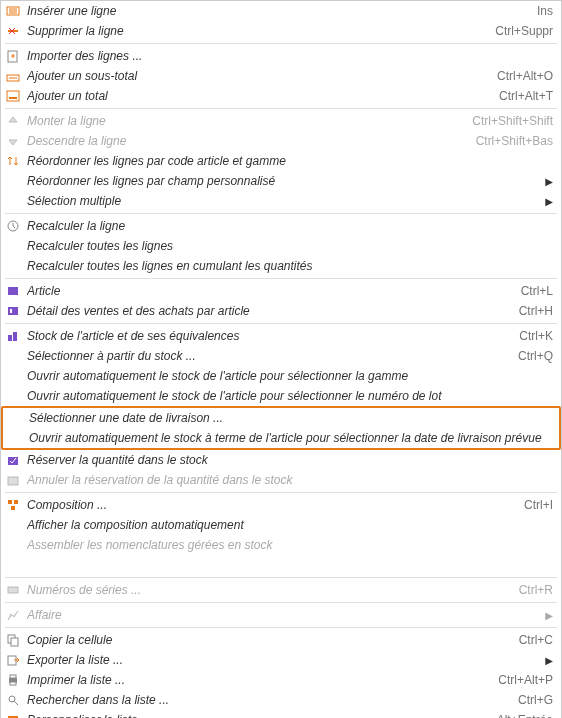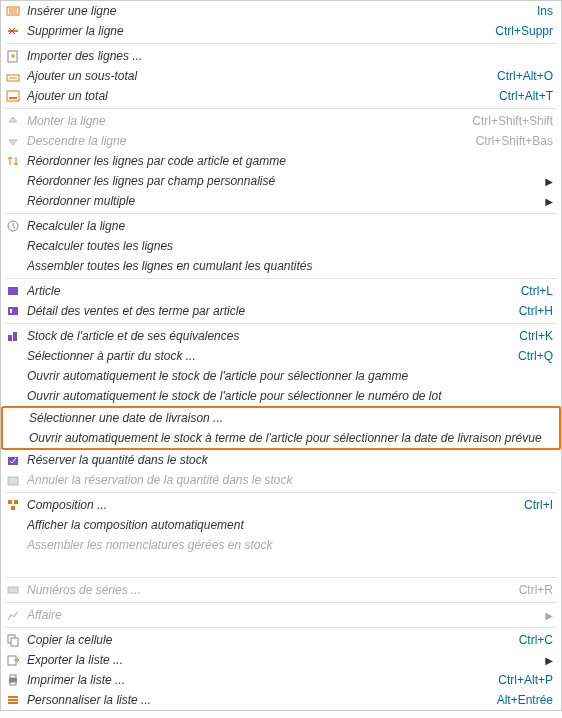--- a/index.html
+++ b/index.html
@@ -31,21 +31,21 @@
     align-items: center;
     justify-content: center;
   }
   .item .label {
     flex: 1;
     overflow: hidden;
     text-overflow: ellipsis;
     font-style: italic;
   }
   .item .shortcut {
-    color: #0369a1;
+    color: #737373;
     margin-left: 10px;
   }
   .item .arrow {
     margin-left: 10px;
     color: #333;
     font-size: 10px;
   }
   .item.disabled .label,
   .item.disabled .shortcut,
   .item.disabled .arrow {
@@ -167,21 +167,21 @@
   </div>
 
   <div class="item">
     <span class="icon"></span>
     <span class="label">Réordonner les lignes par champ personnalisé</span>
     <span class="arrow">▶</span>
   </div>
 
   <div class="item">
     <span class="icon"></span>
-    <span class="label">Réordonner multiple</span>
+    <span class="label">Sélection multiple</span>
     <span class="arrow">▶</span>
   </div>
 
   <div class="sep"></div>
 
   <div class="item">
     <span class="icon">
       <svg width="14" height="14">
           <circle cx="7" cy="7" r="5" fill="none" stroke="#888"></circle>
           <path d="M7 4 L7 7 L9 9" stroke="#888" fill="none"></path>
@@ -190,21 +190,21 @@
     <span class="label">Recalculer la ligne</span>
   </div>
 
   <div class="item">
     <span class="icon"></span>
     <span class="label">Recalculer toutes les lignes</span>
   </div>
 
   <div class="item">
     <span class="icon"></span>
-    <span class="label">Assembler toutes les lignes en cumulant les quantités</span>
+    <span class="label">Recalculer toutes les lignes en cumulant les quantités</span>
   </div>
 
   <div class="sep"></div>
 
   <div class="item">
     <span class="icon">
       <svg width="14" height="14">
           <rect x="2" y="3" width="10" height="8" fill="#7a4fc9"></rect>
         </svg>
     </span>
@@ -212,21 +212,21 @@
     <span class="shortcut">Ctrl+L</span>
   </div>
 
   <div class="item">
     <span class="icon">
       <svg width="14" height="14">
           <rect x="2" y="3" width="10" height="8" fill="#7a4fc9"></rect>
           <rect x="4" y="5" width="2" height="4" fill="#fff"></rect>
         </svg>
     </span>
-    <span class="label">Détail des ventes et des terme par article</span>
+    <span class="label">Détail des ventes et des achats par article</span>
     <span class="shortcut">Ctrl+H</span>
   </div>
 
   <div class="sep"></div>
 
   <div class="item">
     <span class="icon">
       <svg width="14" height="14">
           <rect x="2" y="6" width="4" height="6" fill="#7a4fc9"></rect>
           <rect x="7" y="3" width="4" height="9" fill="#7a4fc9"></rect>
@@ -363,20 +363,30 @@
       <svg width="14" height="14">
           <rect x="3" y="5" width="8" height="5" fill="#888"></rect>
           <rect x="4" y="2" width="6" height="3" fill="#fff" stroke="#888"></rect>
           <rect x="4" y="9" width="6" height="3" fill="#fff" stroke="#888"></rect>
         </svg>
     </span>
     <span class="label">Imprimer la liste ...</span>
     <span class="shortcut">Ctrl+Alt+P</span>
   </div>
 
+  <div class="item">
+    <span class="icon">
+      <svg width="14" height="14">
+          <circle cx="6" cy="6" r="3" fill="none" stroke="#888"></circle>
+          <line x1="8" y1="8" x2="12" y2="12" stroke="#888"></line>
+        </svg>
+    </span>
+    <span class="label">Rechercher dans la liste ...</span>
+    <span class="shortcut">Ctrl+G</span>
+  </div>
 
   <div class="item">
     <span class="icon">
       <svg width="14" height="14">
           <line x1="2" y1="4" x2="12" y2="4" stroke="#e67817" stroke-width="2"></line>
           <line x1="2" y1="7" x2="12" y2="7" stroke="#e67817" stroke-width="2"></line>
           <line x1="2" y1="10" x2="12" y2="10" stroke="#e67817" stroke-width="2"></line>
         </svg>
     </span>
     <span class="label">Personnaliser la liste ...</span>

